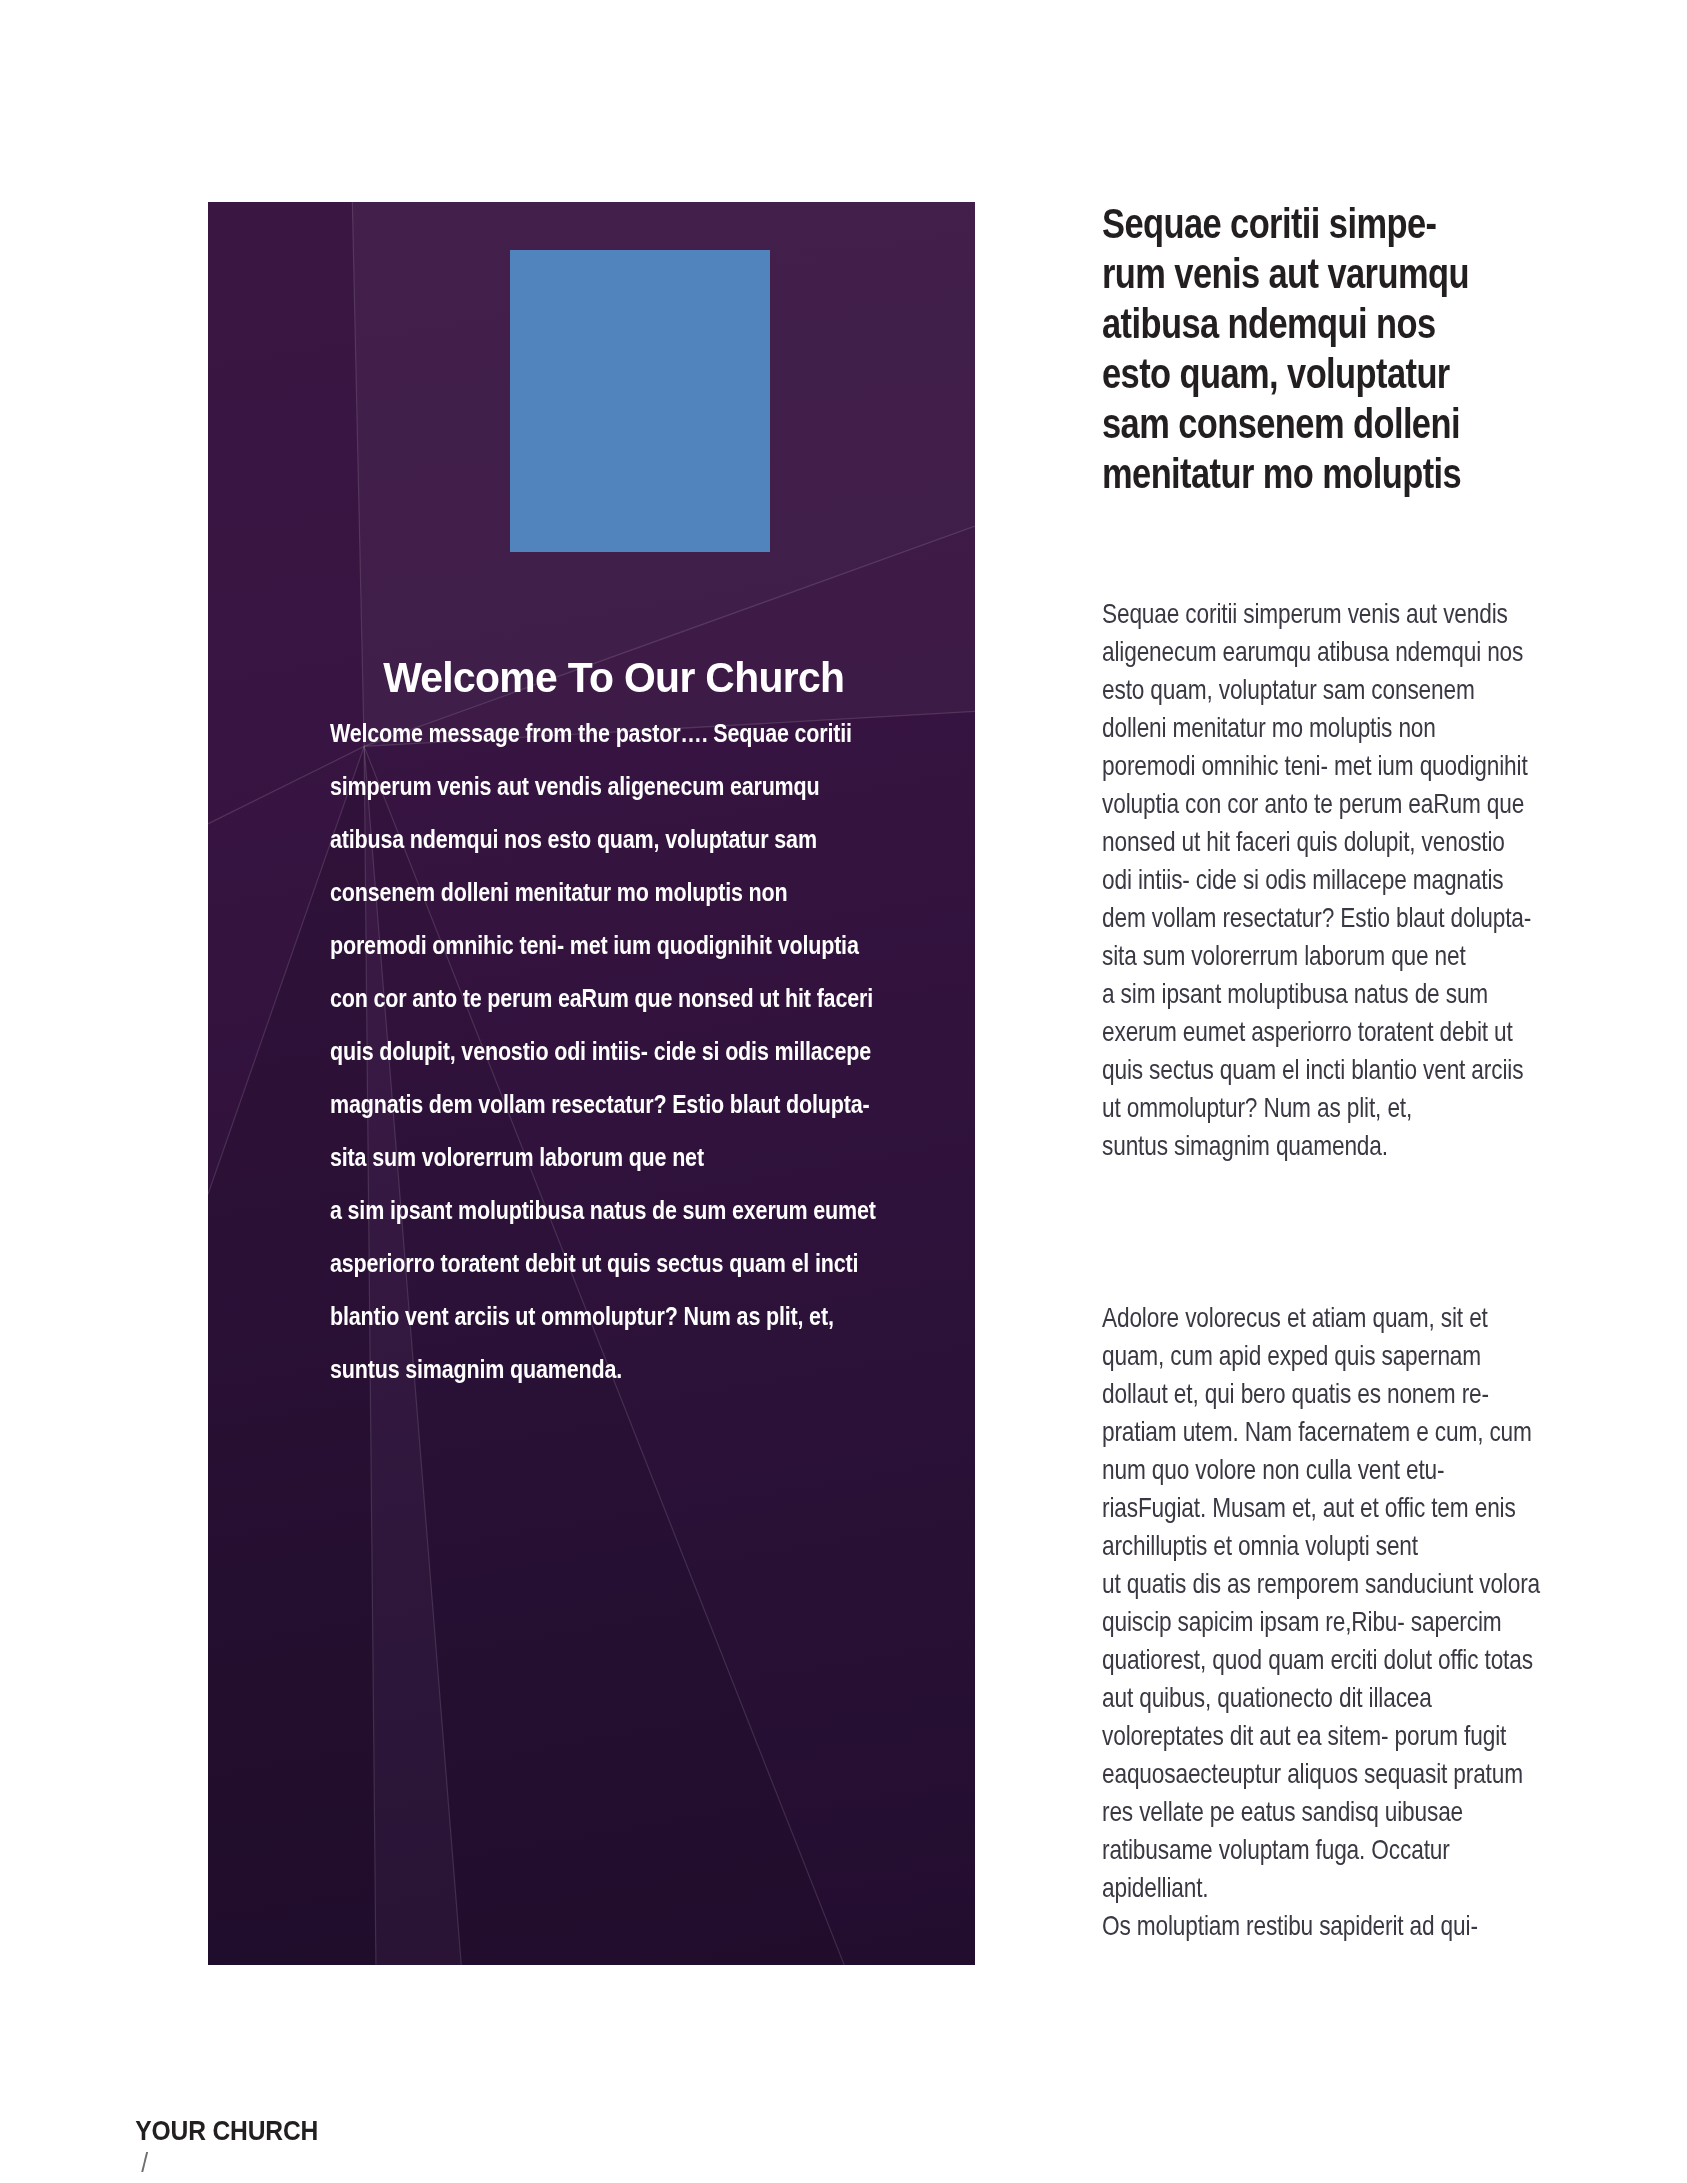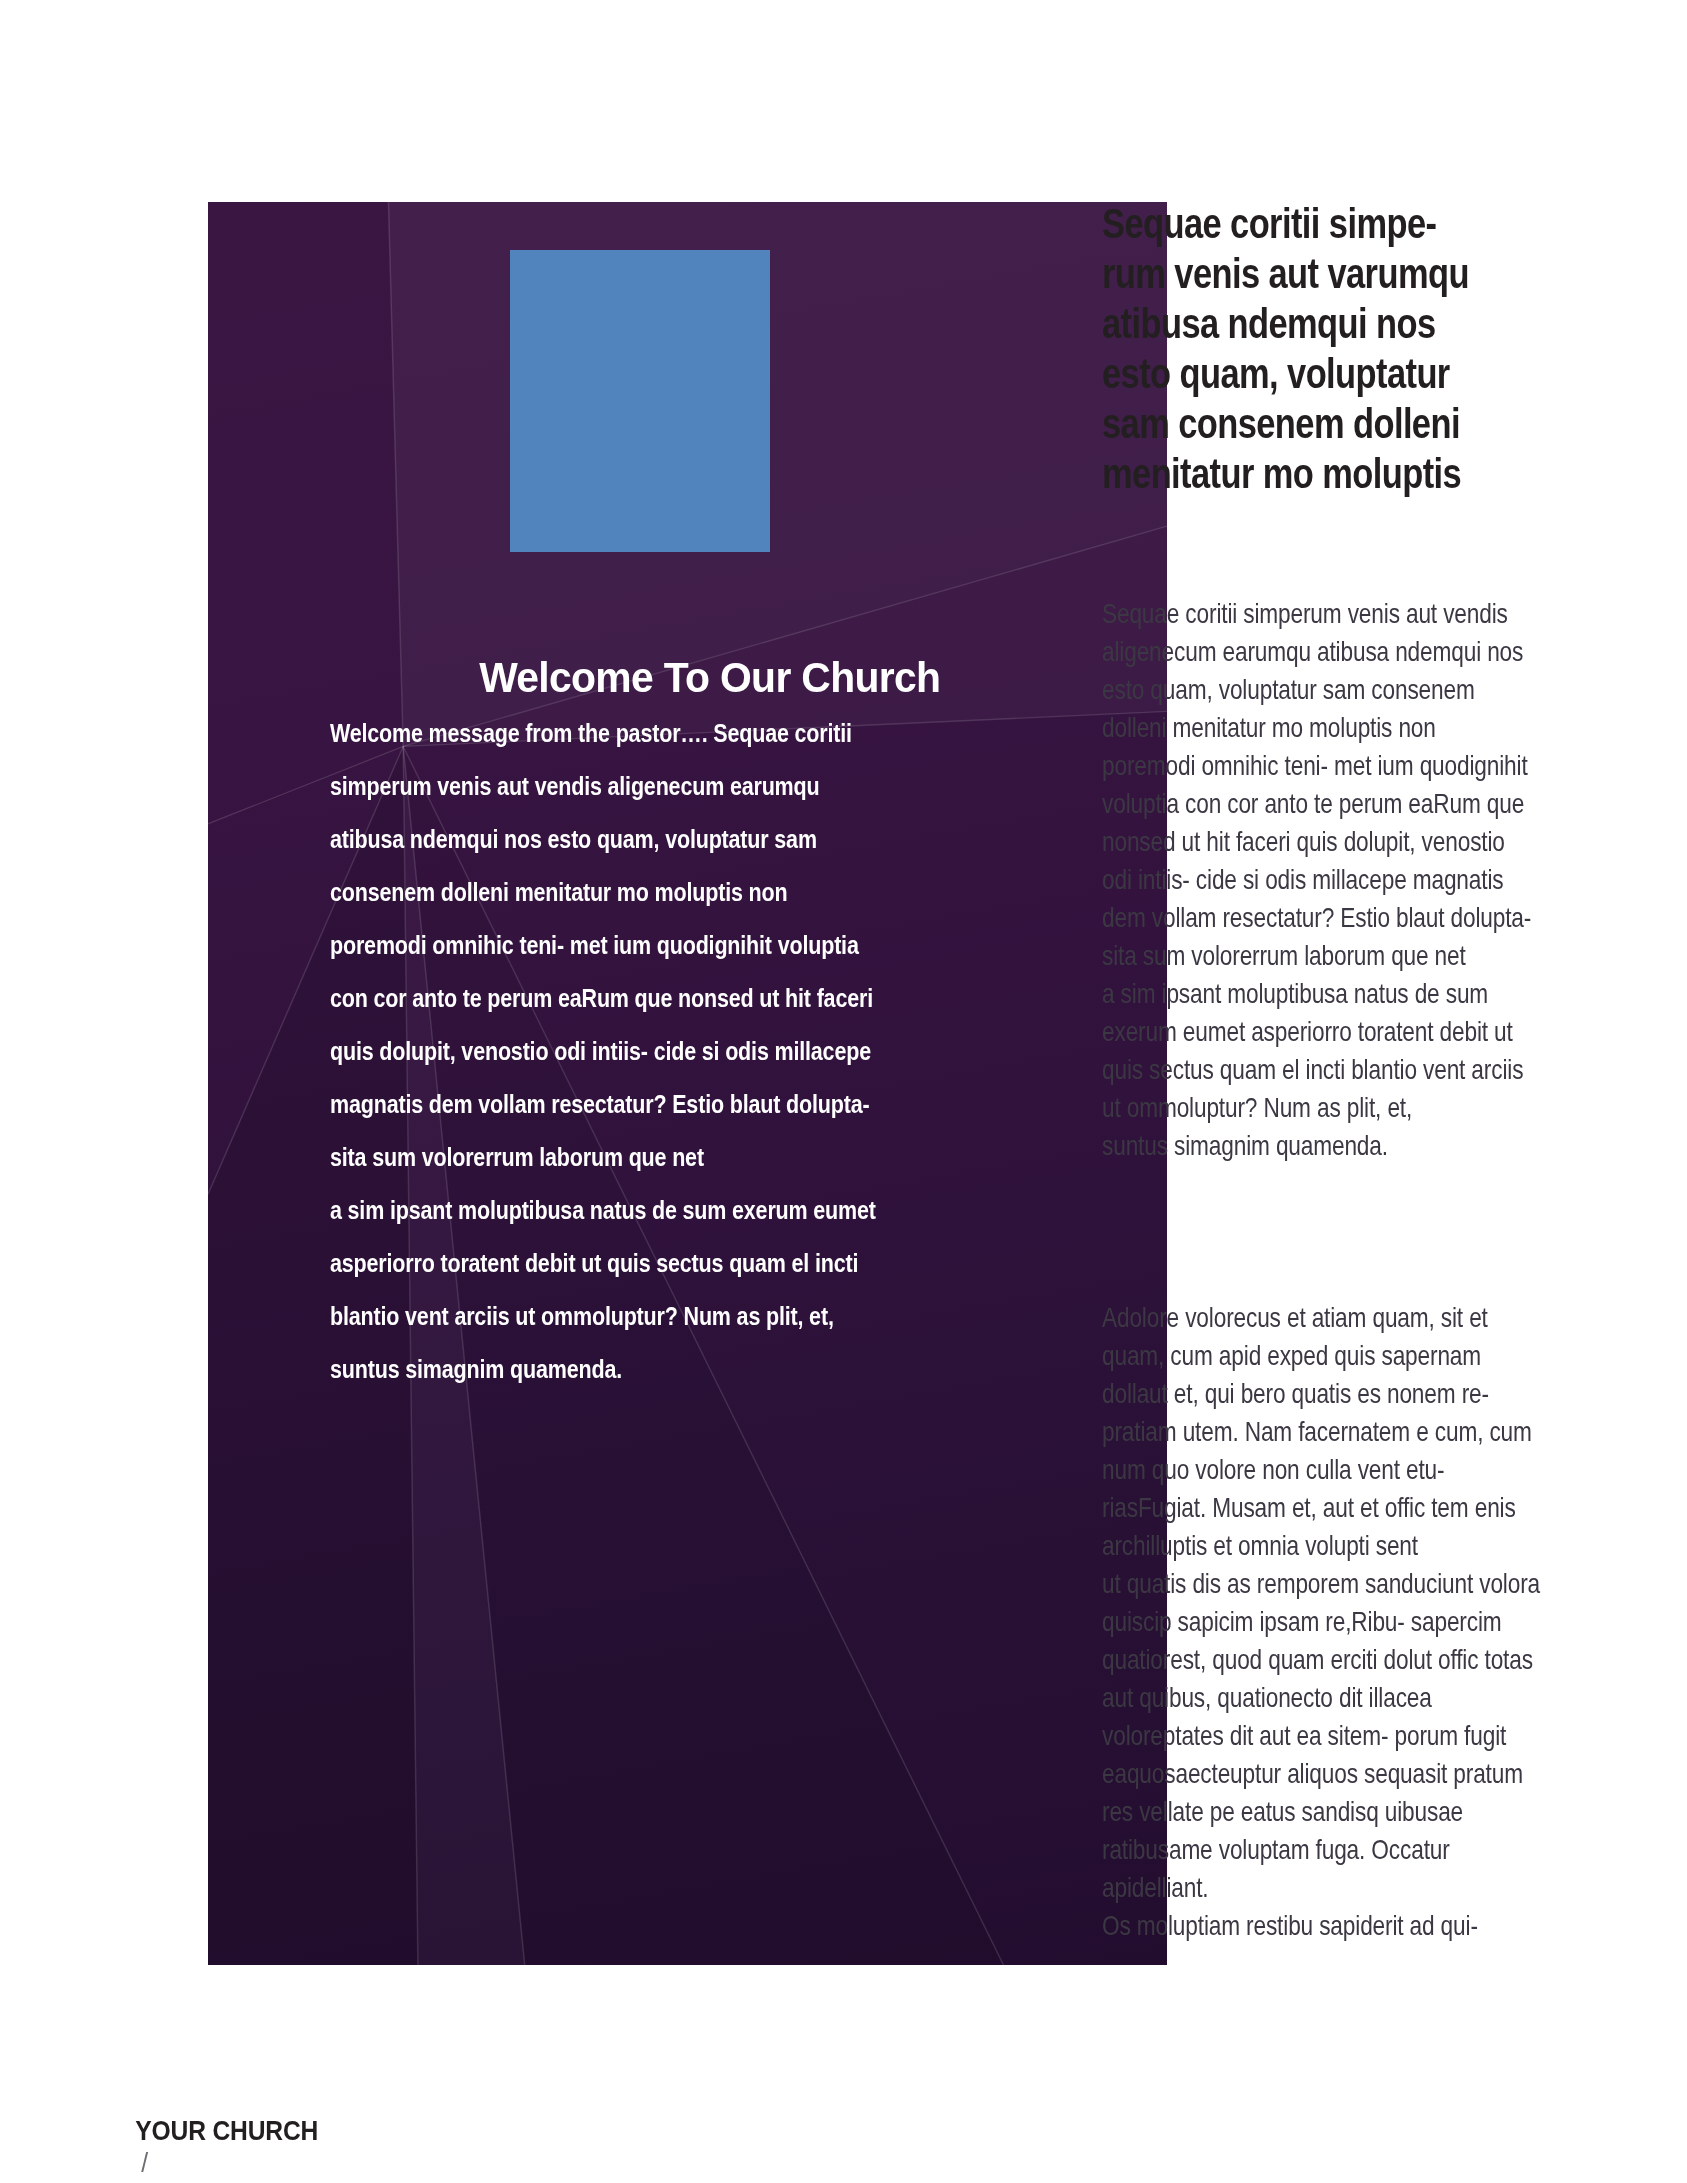--- a/index.html
+++ b/index.html
@@ -8,21 +8,21 @@
     position: relative;
     background: #ffffff;
     font-family: "Liberation Sans", sans-serif;
     overflow: hidden;
   }
 
   
   .panel {
     position: absolute;
     left: 208px; top: 202px;
-    width: 959px; height: 1763px;
+    width: 767px; height: 1763px;
     background: linear-gradient(170deg, #3a1643 0%, #371441 30%, #30123c 55%, #271034 80%, #230d2f 100%);
     overflow: hidden;
   }
   .facets {
     position: absolute; left: 0; top: 0;
     width: 100%; height: 100%;
     display: block;
   }
   .photo {
     position: absolute;

